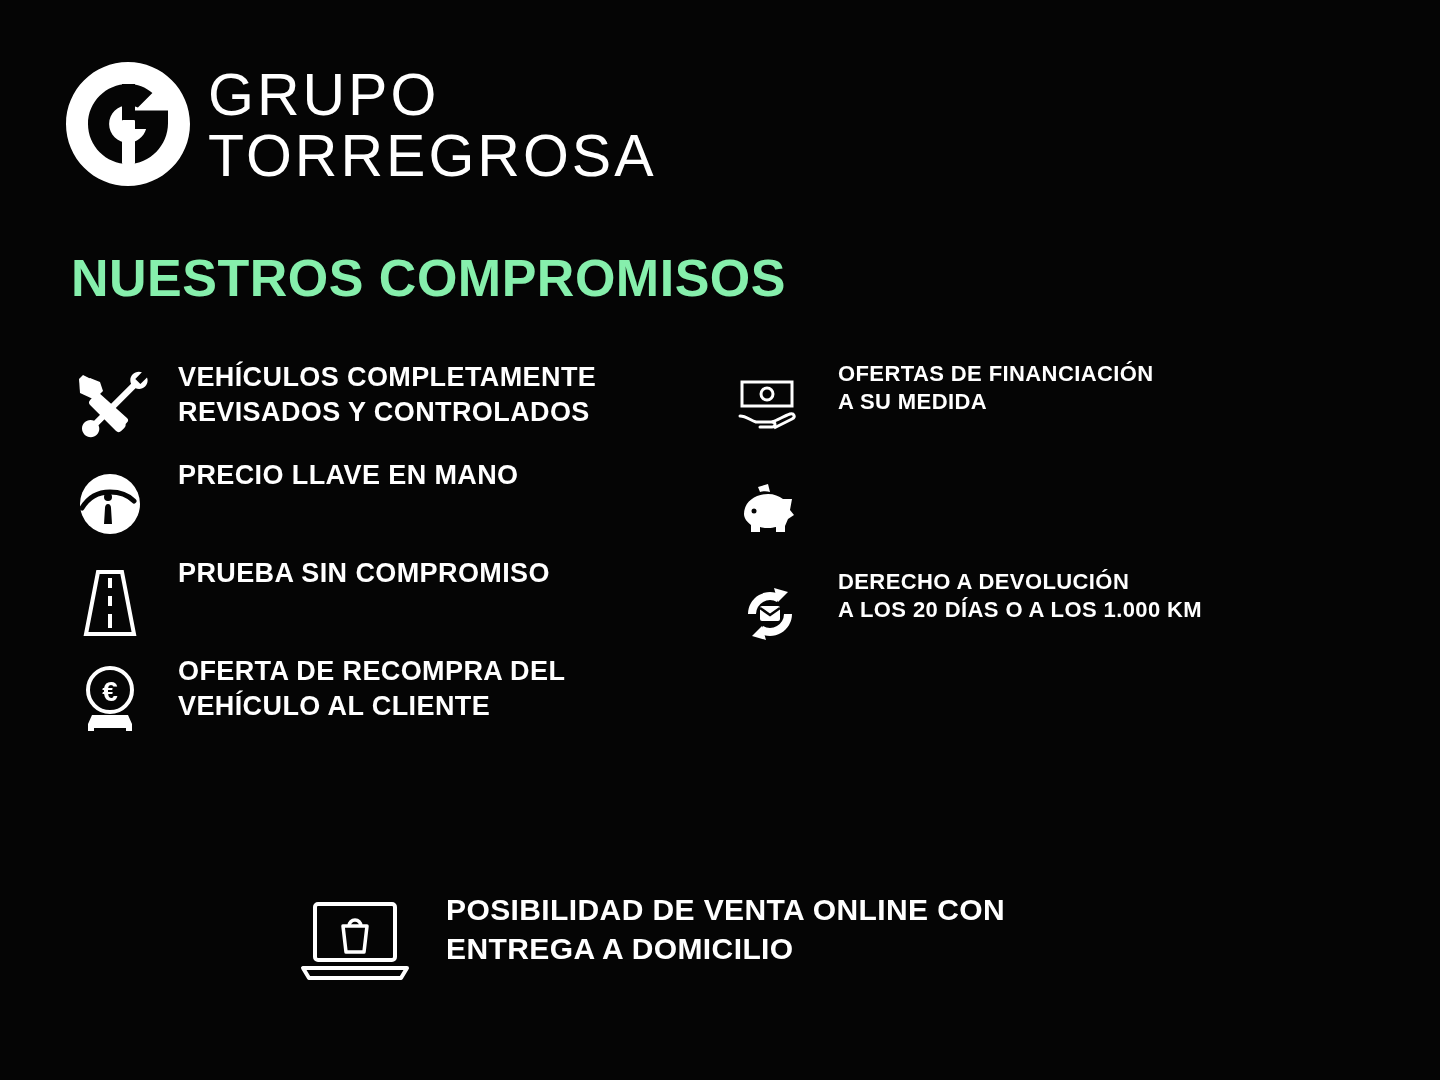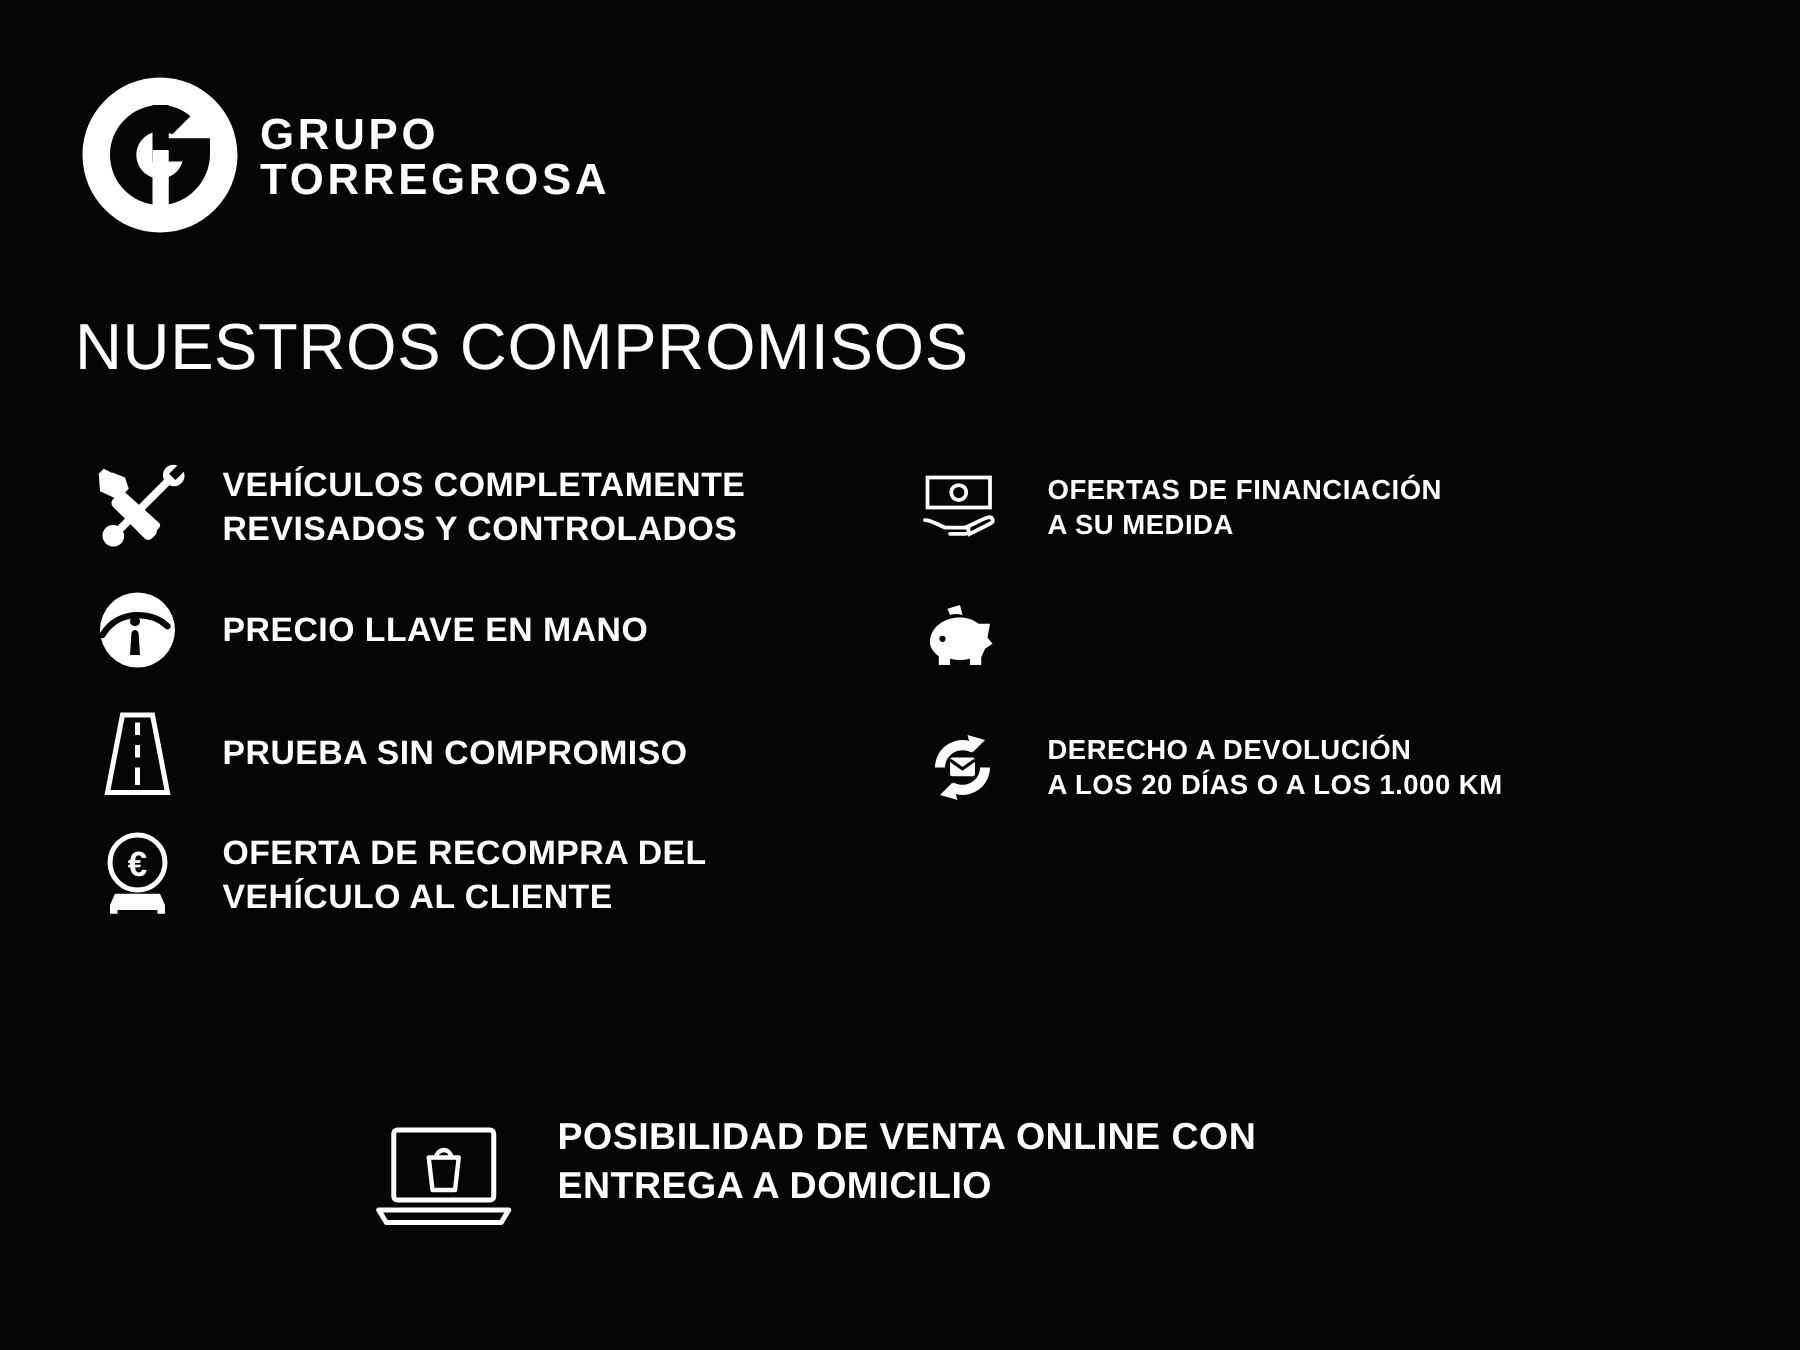--- a/index.html
+++ b/index.html
@@ -30,57 +30,56 @@
     width: 128px;
     height: 128px;
     flex: 0 0 auto;
   }
   .logo-text {
     display: flex;
     flex-direction: column;
     justify-content: center;
     line-height: 1.04;
     letter-spacing: 3px;
-    font-size: 35px;
-    font-weight: 700;
+    font-size: 59px;
+    font-weight: 400;
     color: #ffffff;
     margin-top: 4px;
   }
   .logo-text span { display: block; }
 
   
   .heading {
     position: absolute;
-    left: 60px;
+    left: 71px;
     top: 248px;
     font-size: 52px;
-    font-weight: 400;
+    font-weight: 700;
     letter-spacing: 0.5px;
-    color: #ffffff;
+    color: #86efac;
   }
 
   
   .columns {
     position: absolute;
     left: 64px;
     top: 360px;
     width: 1320px;
     display: flex;
     gap: 0px;
   }
   .col {
     width: 660px;
     display: flex;
     flex-direction: column;
   }
   .col.right { padding-left: 0px; }
 
   .item {
     display: flex;
-    align-items: center;
     gap: 22px;
     min-height: 92px;
   }
   .col.left .item { margin-bottom: 6px; }
   .col.right .item { margin-bottom: 12px; }
 
   .item .icon {
     width: 92px;
     flex: 0 0 92px;
     display: flex;

